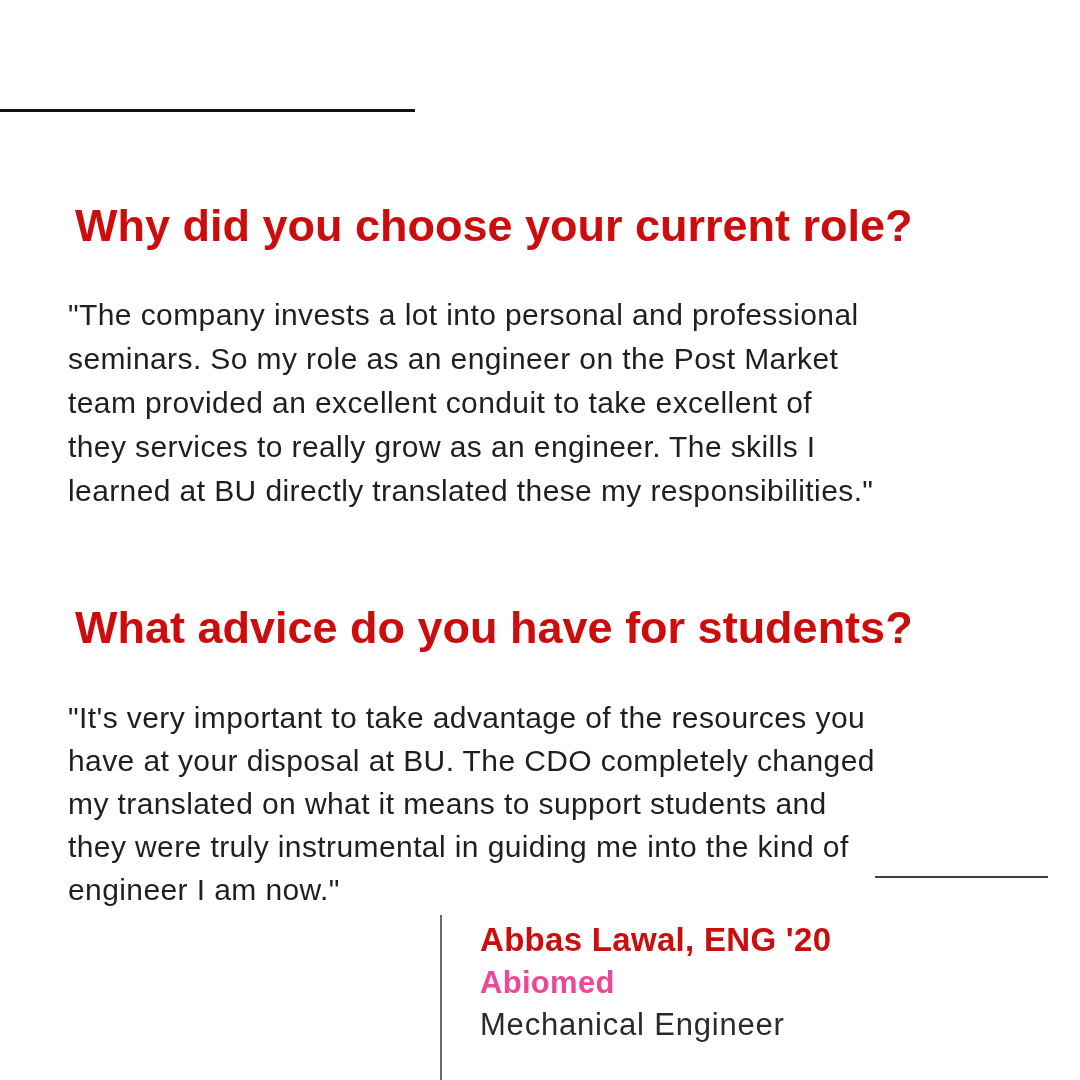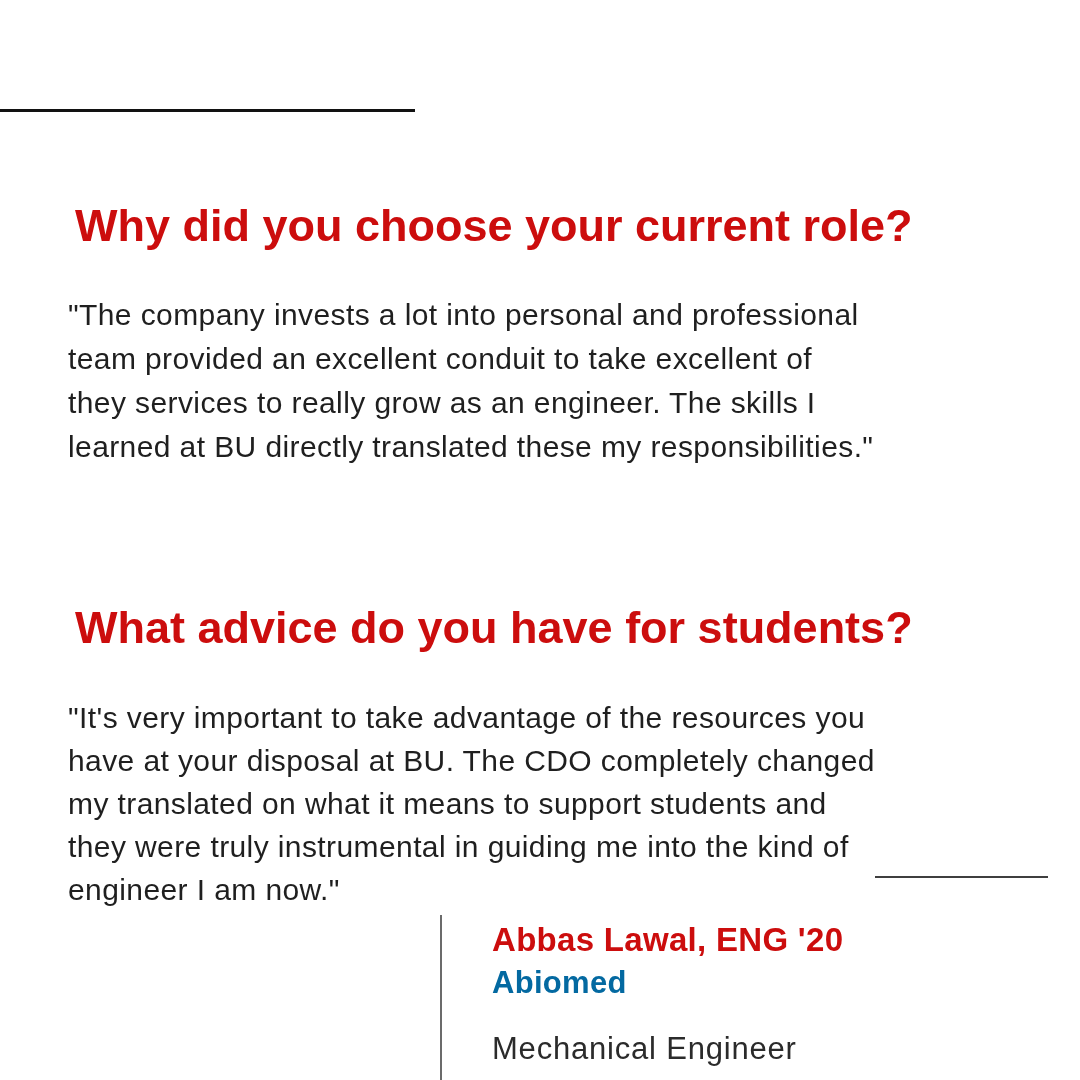--- a/index.html
+++ b/index.html
@@ -62,60 +62,60 @@
     color: #1f1f1f;
     letter-spacing: 0.4px;
   }
   .a1 { top: 293px; }
   .a2 { top: 696px; line-height: 43px; }
   .answer .line {
     white-space: nowrap;
   }
   .attribution {
     position: absolute;
-    left: 492px;
+    left: 480px;
     top: 918px;
   }
   .attr-name {
     font-size: 33px;
     line-height: 44px;
     font-weight: 700;
     color: #cc0d0d;
     letter-spacing: 0.3px;
     white-space: nowrap;
   }
   .attr-company {
     font-size: 31px;
     line-height: 42px;
     font-weight: 700;
-    color: #0369a1;
+    color: #ec4899;
     letter-spacing: 0.3px;
     white-space: nowrap;
   }
   .attr-title {
     font-size: 31px;
     line-height: 42px;
     font-weight: 400;
     color: #2b2b2b;
     letter-spacing: 0.8px;
     white-space: nowrap;
-    margin-top: 24px;
   }
 </style>
 </head>
 <body>
 
 <div class="canvas">
 
   <div class="rule rule-top"></div>
 
   <h1 class="question q1">Why did you choose your current role?</h1>
 
   <div class="answer a1">
     <div class="line">"The company invests a lot into personal and professional</div>
+    <div class="line">seminars. So my role as an engineer on the Post Market</div>
     <div class="line">team provided an excellent conduit to take excellent of</div>
     <div class="line">they services to really grow as an engineer. The skills I</div>
     <div class="line">learned at BU directly translated these my responsibilities."</div>
   </div>
 
   <h1 class="question q2">What advice do you have for students?</h1>
 
   <div class="answer a2">
     <div class="line">"It's very important to take advantage of the resources you</div>
     <div class="line">have at your disposal at BU. The CDO completely changed</div>

